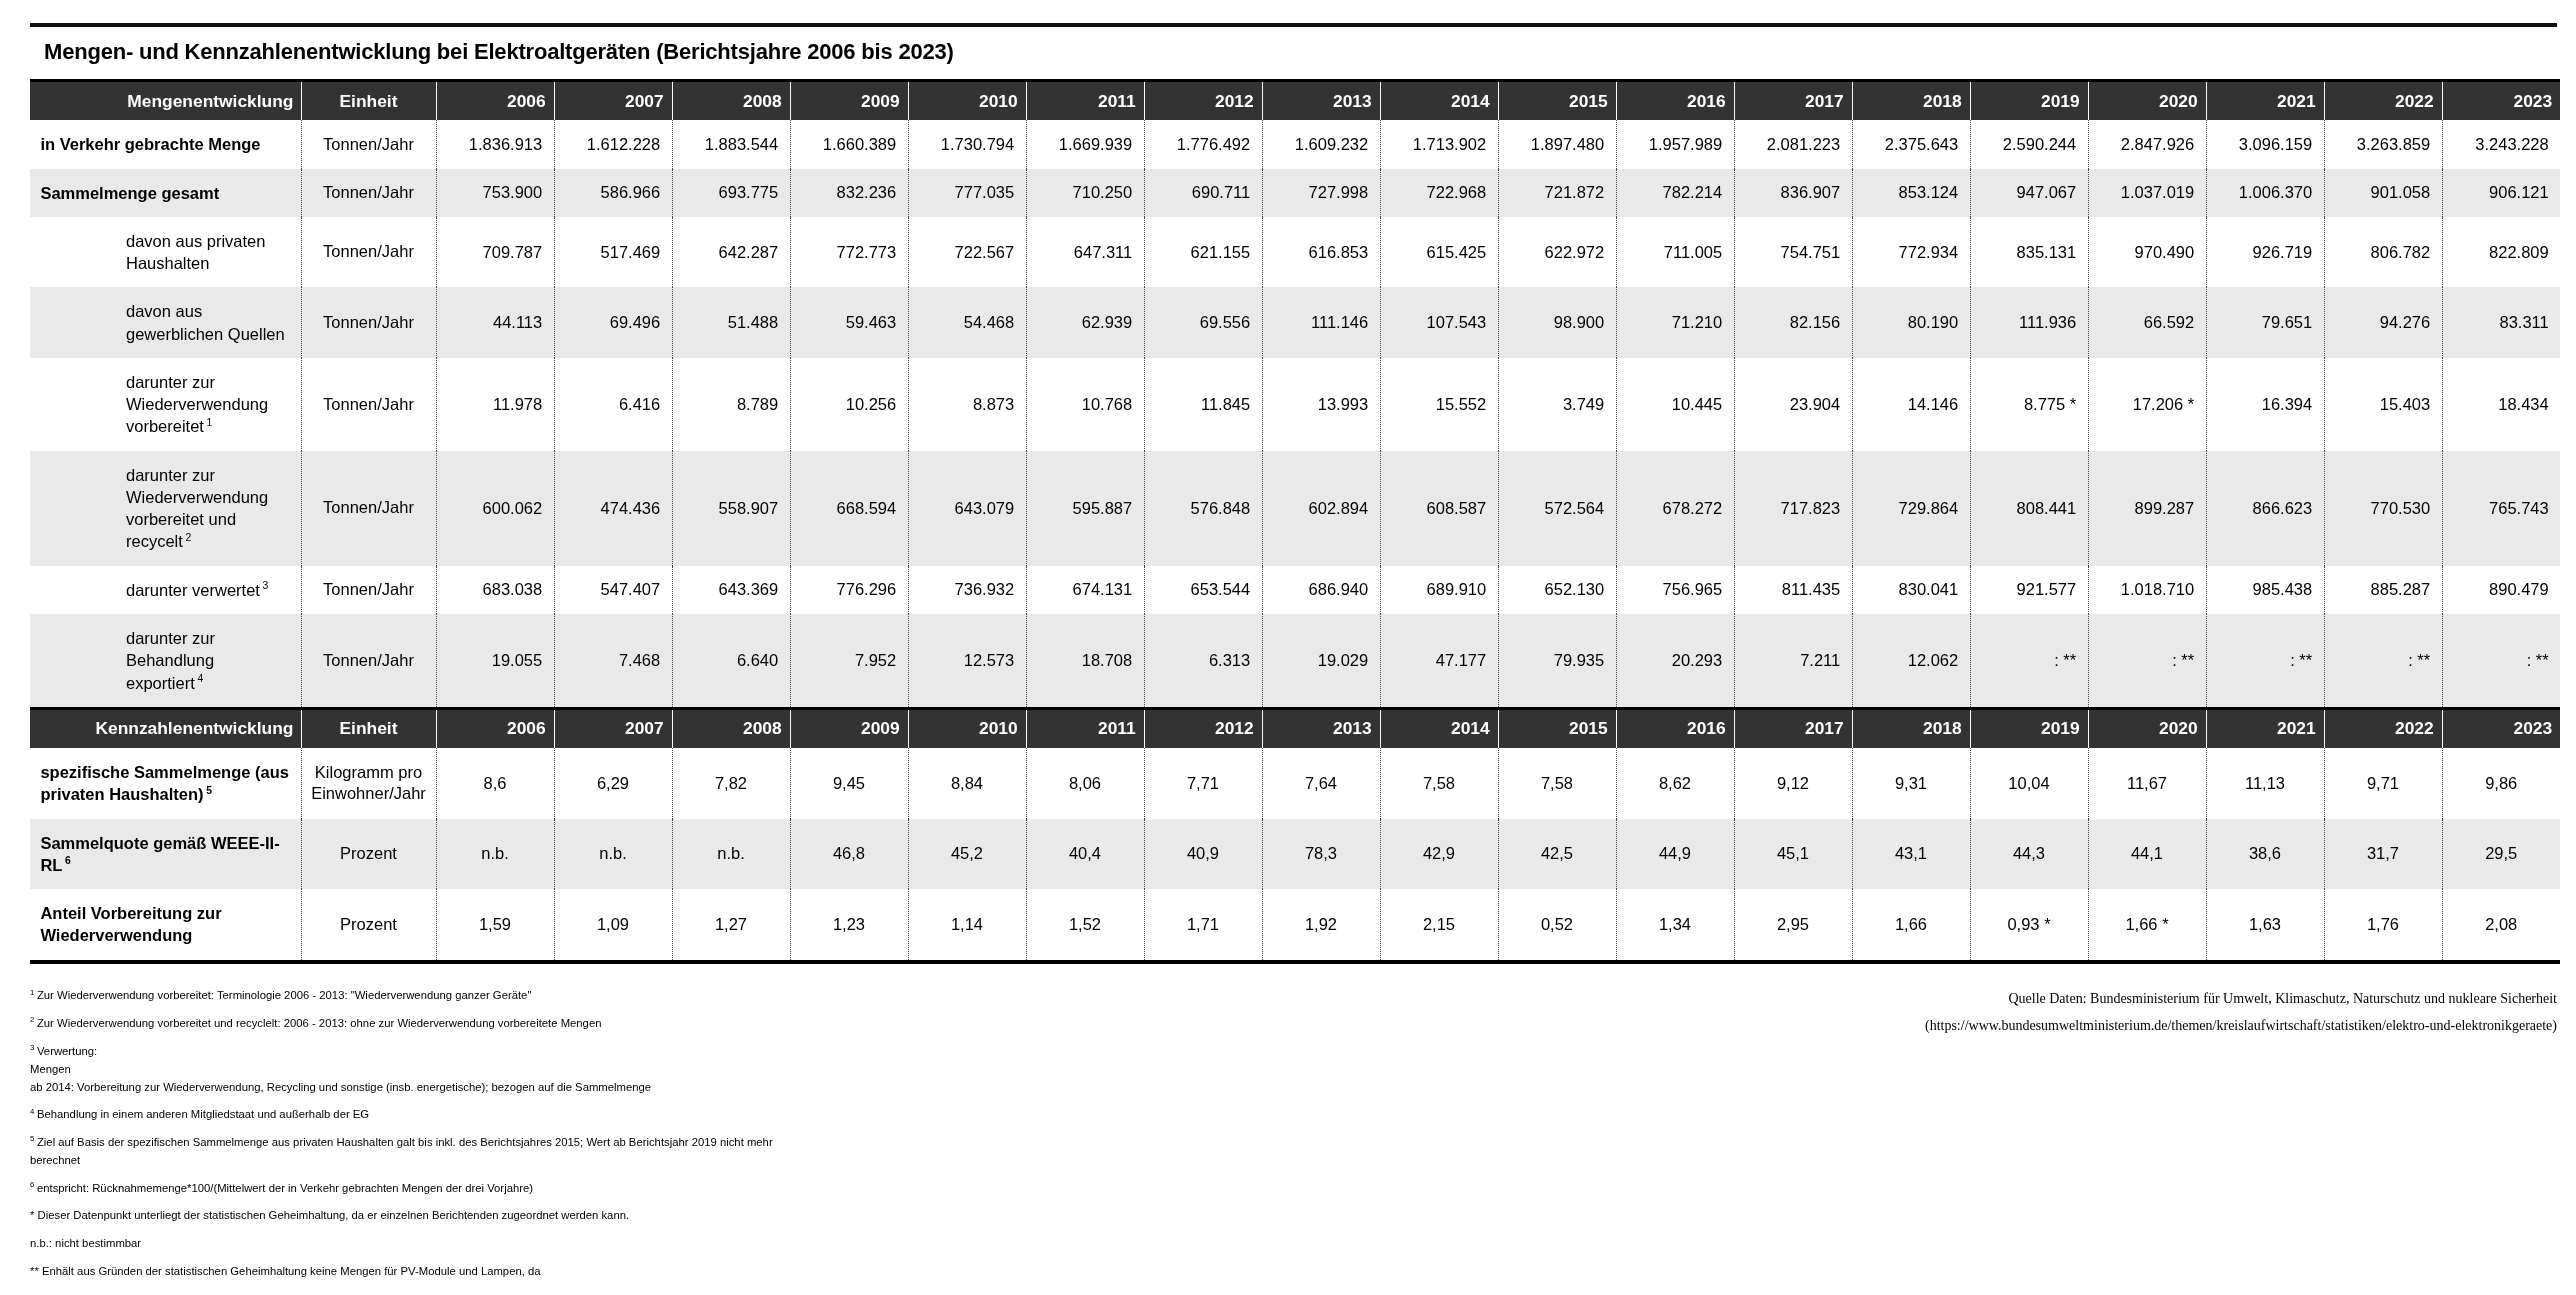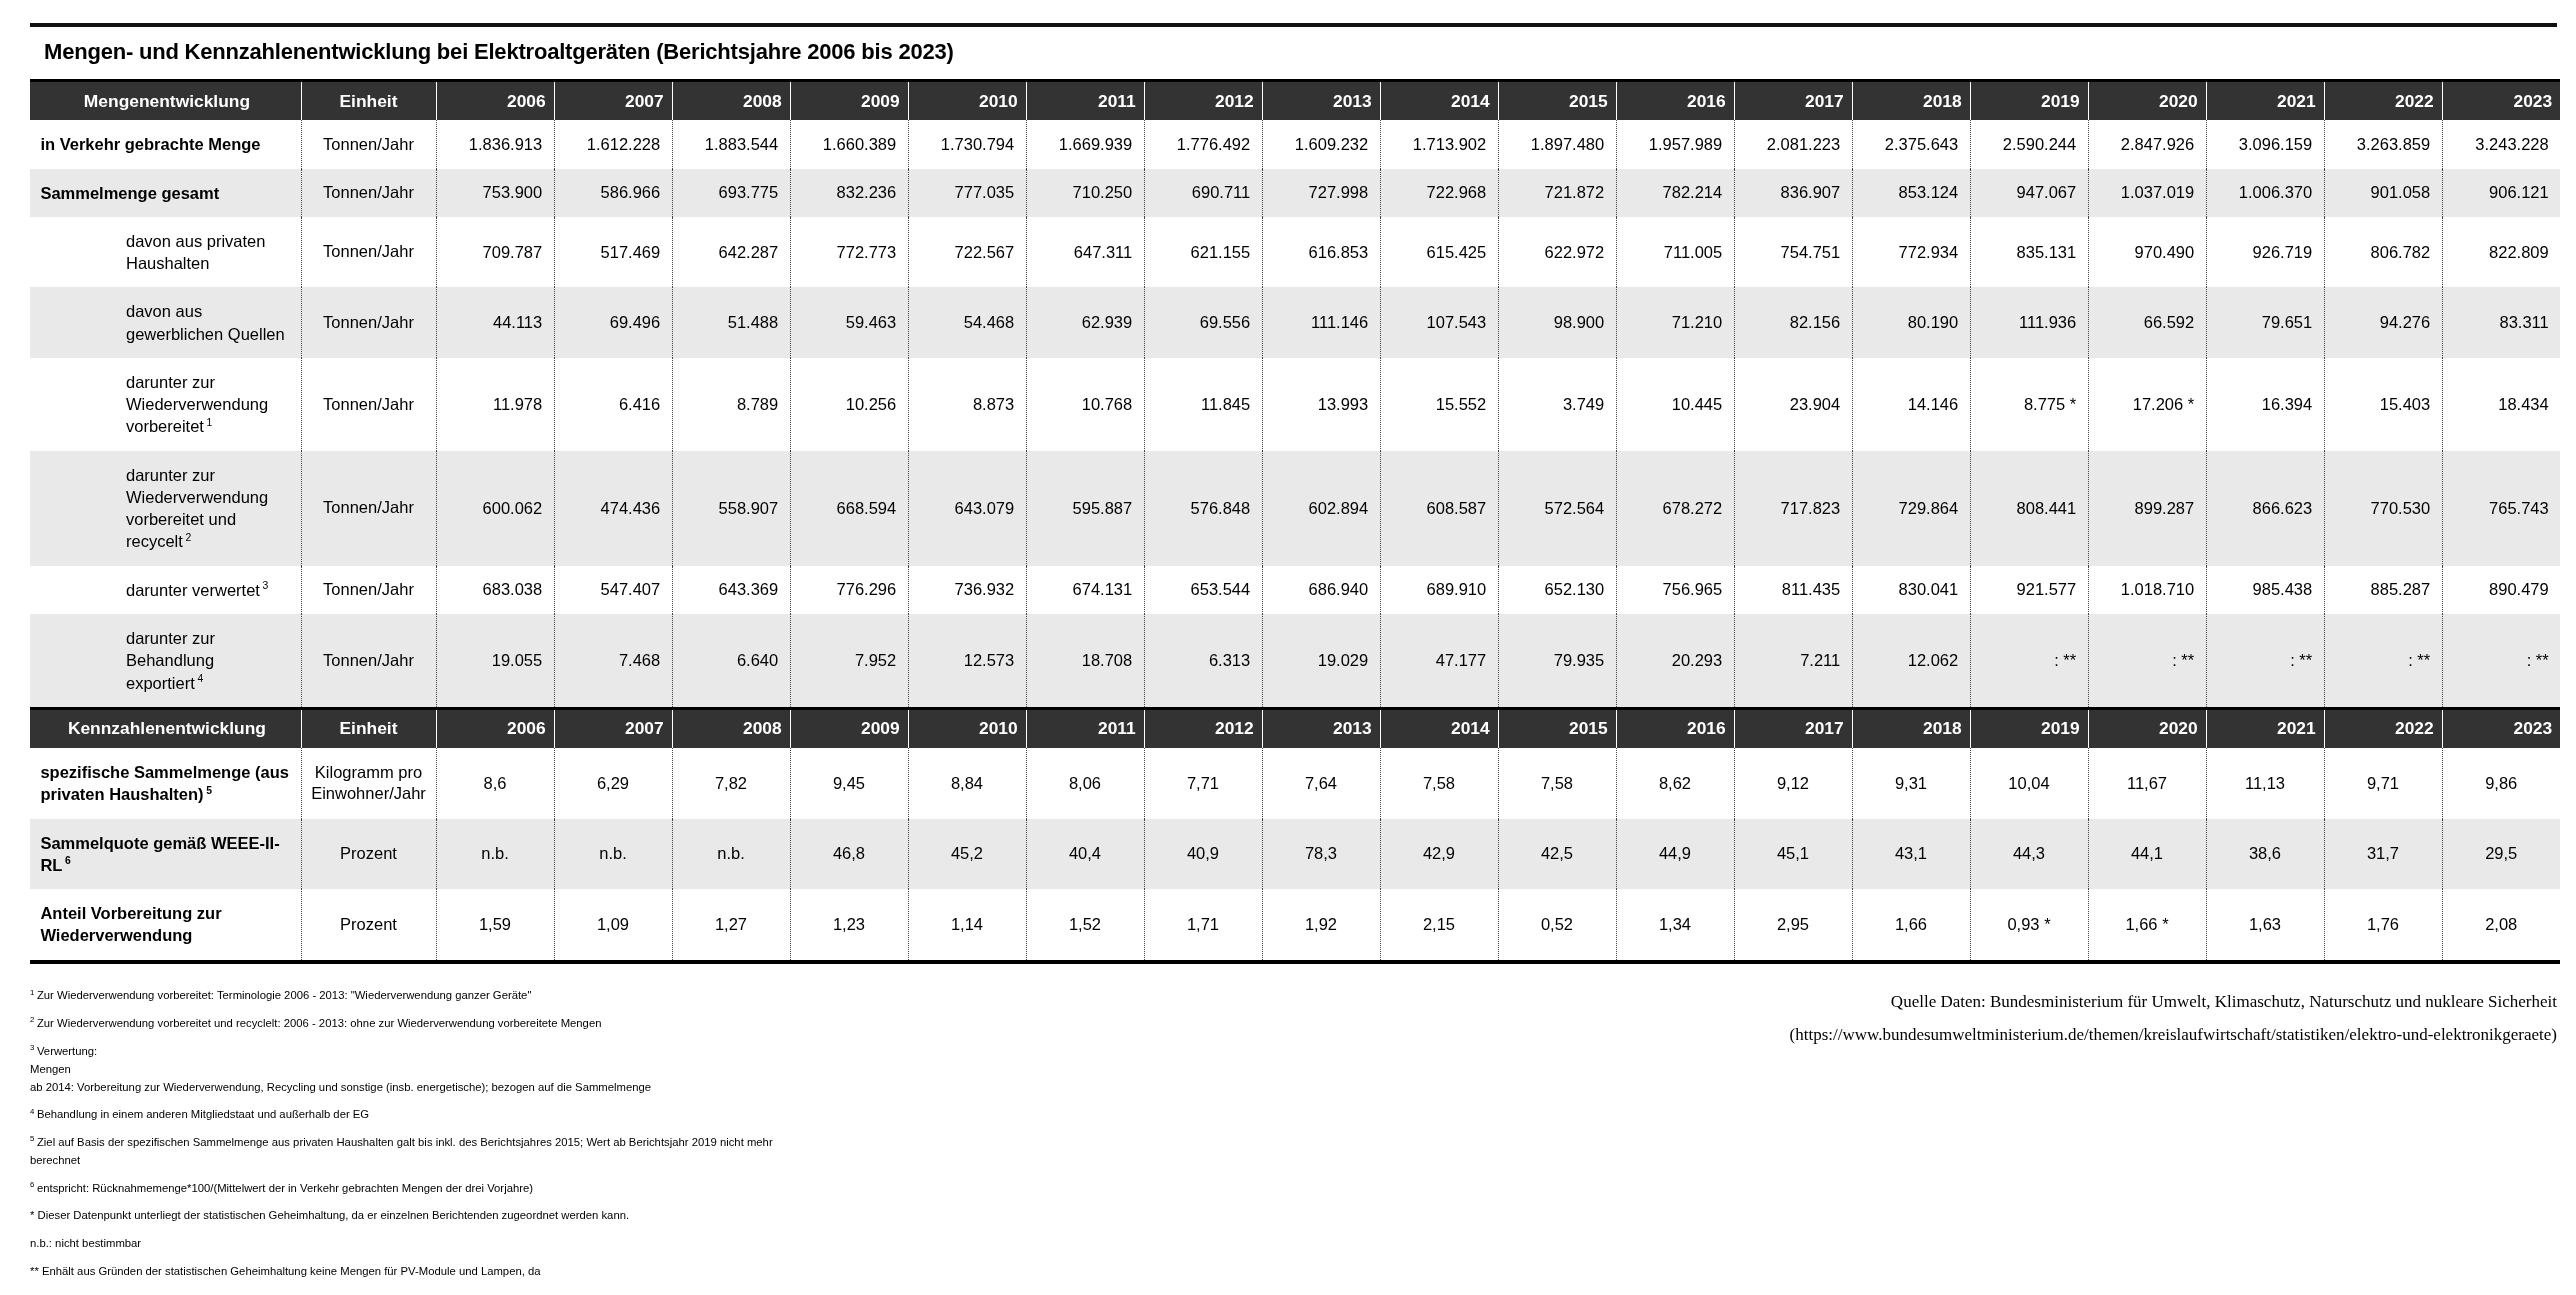--- a/index.html
+++ b/index.html
@@ -23,21 +23,21 @@
     border-bottom: 4.3px solid #000;
   }
   tr.sec-header { border-top: 3.5px solid #000; }
   tr.sec-header th {
     background: #333333; color: #ffffff;
     font-size: 17.4px; font-weight: 700;
     padding: 8.7px 7px;
     border-left: 1.7px solid #ffffff;
     vertical-align: middle;
   }
-  tr.sec-header th:first-child { border-left: none; text-align: center; padding-left: 10.4px; }
+  tr.sec-header th:first-child { border-left: none; text-align: right; padding-left: 10.4px; }
   tr.sec-header th.unit-h { text-align: center; }
   tr.sec-header th.year-h { text-align: right; padding-right: 7.8px; }
   td {
     border-left: 1.7px dotted #444;
     padding: 13px 7px;
     font-size: 16.5px;
     vertical-align: middle;
     background: #ffffff;
   }
   td:first-child { border-left: none; }
@@ -53,21 +53,21 @@
     display: flex; justify-content: space-between; align-items: flex-start;
     margin-top: 22.6px; width: 2527px;
   }
   .footnotes { width: 1356px; }
   .fn-group { margin-bottom: 9.6px; }
   .fn-line { font-size: 11.3px; line-height: 1.6; }
   .fn-line sup { font-size: 7.8px; margin-right: 2.6px; }
   .source {
     text-align: right;
     font-family: "Liberation Serif", serif;
-    font-size: 17px; line-height: 1.9;
+    font-size: 14px; line-height: 1.9;
     width: 1043px;
   }
 </style>
 </head>
 <body>
 
 <div class="top-rule"></div>
 <div class="page-title">Mengen- und Kennzahlenentwicklung bei Elektroaltgeräten (Berichtsjahre 2006 bis 2023)</div>
 
 <table class="data-table" id="main-table">

